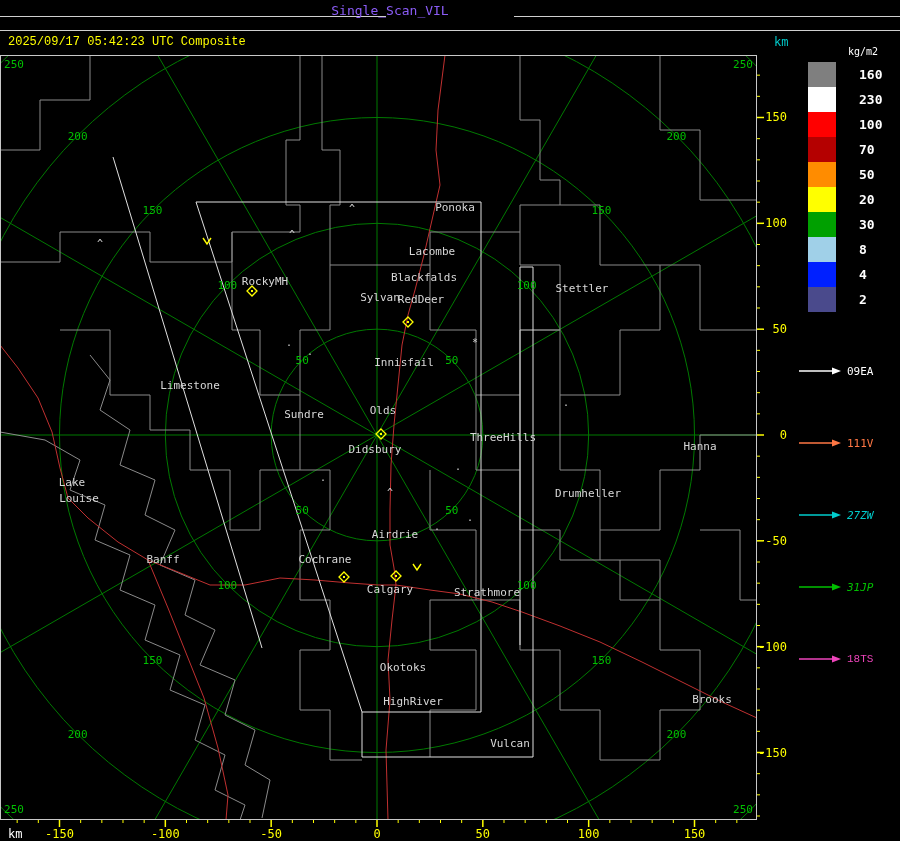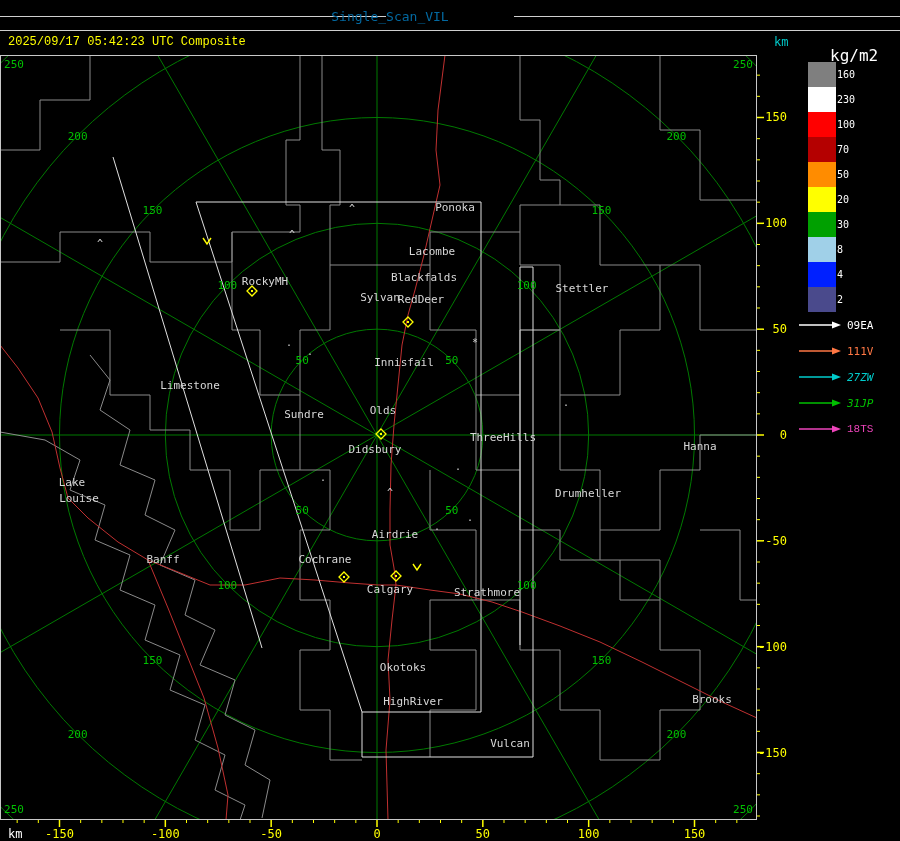--- a/index.html
+++ b/index.html
@@ -1,32 +1,32 @@
 <!DOCTYPE html>
 <html><head>
 <meta charset="utf-8">
 <style>
   html,body{margin:0;padding:0;background:#000;}
   body{width:900px;height:841px;position:relative;overflow:hidden;
        font-family:"DejaVu Sans Mono",monospace;}
   .abs{position:absolute;}
-  #title-text{top:9px;left:0;width:780px;text-align:center;color:#0369a1;font-size:13px;}
+  #title-text{top:3px;left:0;width:780px;text-align:center;color:#8b5cf6;font-size:13px;}
   .hline{height:1px;background:#cfcfcf;}
   #hline-left{top:16px;left:0;width:386px;}
   #hline-right{top:16px;left:514px;width:386px;}
   #hline-full{top:30px;left:0;width:900px;}
   #timestamp{top:35px;left:8px;color:#ffff00;font-size:12px;white-space:pre;font-family:Liberation Mono, monospace;}
   #km-right{top:35px;left:774px;color:#00c8c8;font-size:12px;}
-  #colorbar-unit{top:46px;left:830px;color:#ffffff;font-size:16px;}
+  #colorbar-unit{top:46px;left:848px;color:#ffffff;font-size:10px;}
   #colorbar-list{top:62px;left:808px;}
   .cb-row{display:flex;align-items:center;height:25px;}
   .cb-swatch{width:28px;height:25px;flex:0 0 28px;}
-  .cb-label{margin-left:1px;color:#ffffff;font-size:10px;}
+  .cb-label{margin-left:23px;color:#ffffff;font-size:13px;font-weight:bold;}
   #site-list{top:312px;left:799px;}
-  .site-row{display:flex;align-items:center;height:26px;}
+  .site-row{display:flex;align-items:center;height:26px;margin-top:46px;}
   .site-label{margin-left:6px;font-size:11px;}
   svg text{font-family:"DejaVu Sans Mono",monospace;}
   #map-svg{top:0;left:0;}
 </style>
 </head>
 <body>
 
 <svg id="map-svg" class="abs" width="900" height="841">
     <defs>
       <clipPath id="mapclip">

